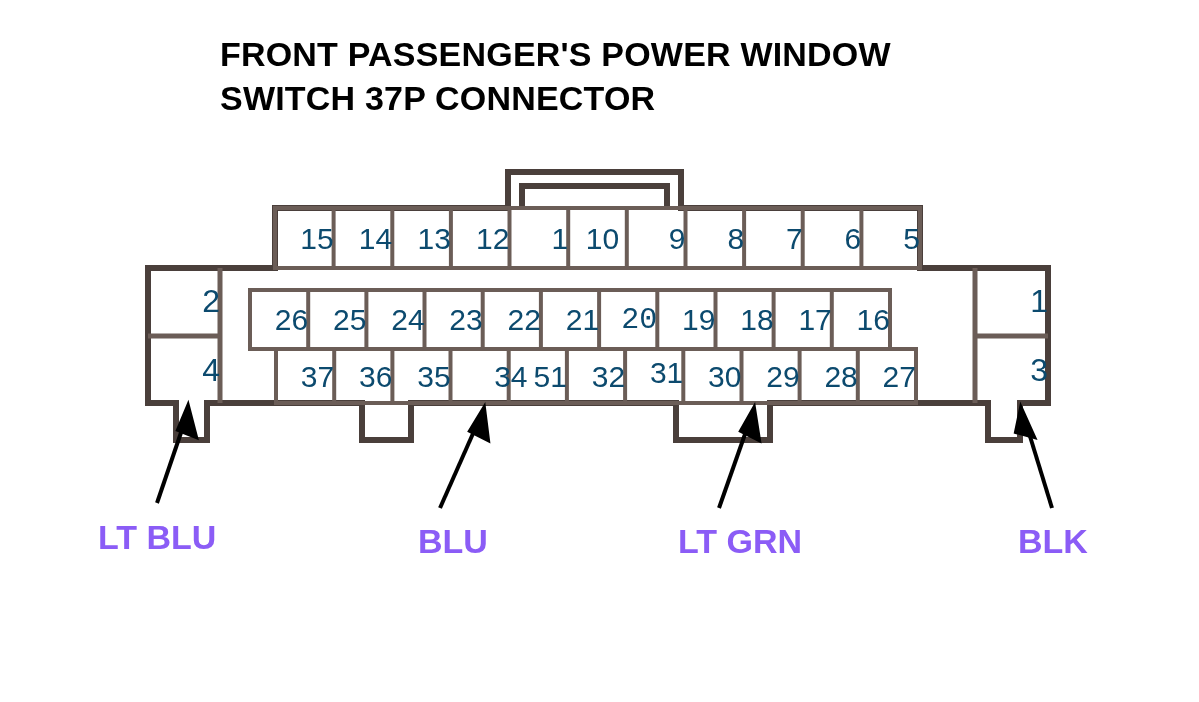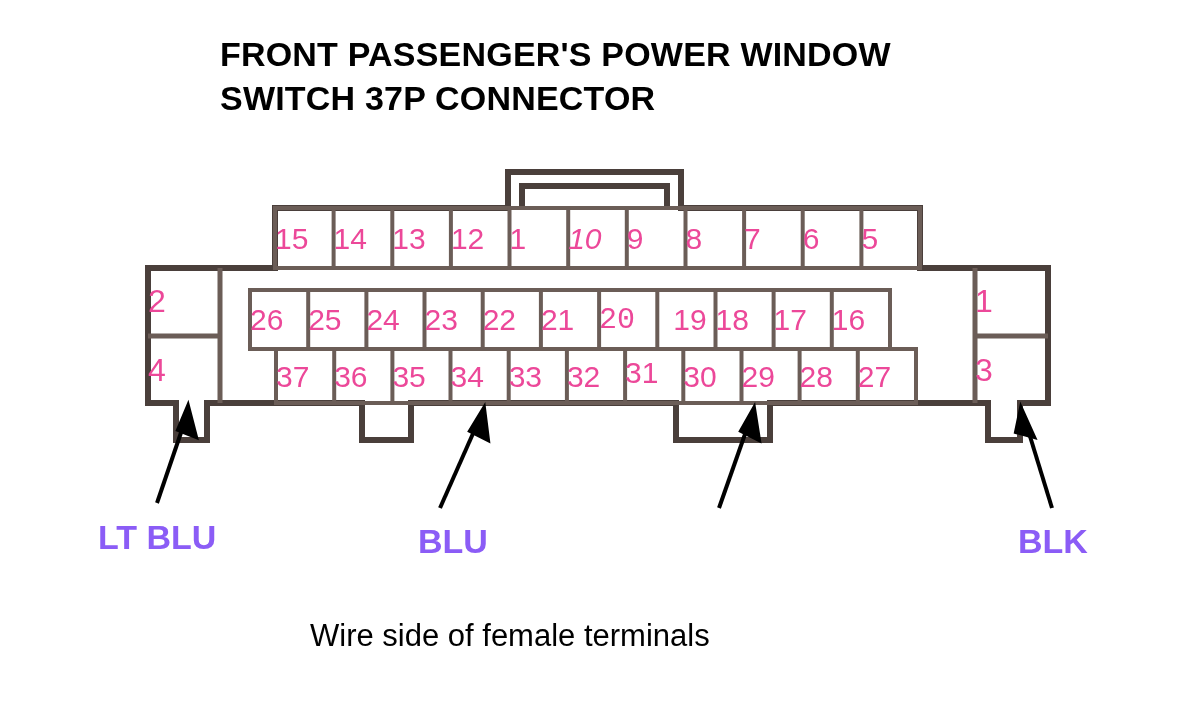--- a/index.html
+++ b/index.html
@@ -42,22 +42,22 @@
     position: absolute;
     left: 0;
     top: 0;
   }
 
   
   .pin-label {
     position: absolute;
     font-size: 30px;
     font-weight: normal;
-    color: #ec4899;
-    text-align: left;
+    color: #0c4a6e;
+    text-align: right;
     line-height: 1;
     font-family: "Liberation Sans", sans-serif;
   }
 
   .big-pin {
     font-size: 32px;
   }
 
   
   .wire-label {
@@ -202,56 +202,56 @@
         <polygon points="1021,408 1034,437 1016,432"></polygon>
       </g>
     </g>
   </svg>
 
   <div class="pin-label" style="left:275px; top:224px; width:58.6px;">15</div>
   <div class="pin-label" style="left:333.6px; top:224px; width:58.6px;">14</div>
   <div class="pin-label" style="left:392.3px; top:224px; width:58.6px;">13</div>
   <div class="pin-label" style="left:450.9px; top:224px; width:58.6px;">12</div>
   <div class="pin-label" style="left:509.5px; top:224px; width:58.6px;">1</div>
-  <div class="pin-label" style="left:568.2px; top:224px; width:51px;font-style:italic;">10</div>
+  <div class="pin-label" style="left:568.2px; top:224px; width:51px;">10</div>
   <div class="pin-label" style="left:626.8px; top:224px; width:58.6px;">9</div>
   <div class="pin-label" style="left:685.5px; top:224px; width:58.6px;">8</div>
   <div class="pin-label" style="left:744.1px; top:224px; width:58.6px;">7</div>
   <div class="pin-label" style="left:802.7px; top:224px; width:58.6px;">6</div>
   <div class="pin-label" style="left:861.4px; top:224px; width:58.6px;">5</div>
 
   <div class="pin-label" style="left:250px; top:305px; width:58.2px;">26</div>
   <div class="pin-label" style="left:308.2px; top:305px; width:58.2px;">25</div>
   <div class="pin-label" style="left:366.4px; top:305px; width:58.2px;">24</div>
   <div class="pin-label" style="left:424.5px; top:305px; width:58.2px;">23</div>
   <div class="pin-label" style="left:482.7px; top:305px; width:58.2px;">22</div>
   <div class="pin-label" style="left:540.9px; top:305px; width:58.2px;">21</div>
   <div class="pin-label" style="left:599.1px; top:305px; width:58.2px;font-family:Liberation Mono, monospace;">20</div>
-  <div class="pin-label" style="left:657.3px; top:305px; width:58.2px;padding-left:16px;">19</div>
+  <div class="pin-label" style="left:657.3px; top:305px; width:58.2px;">19</div>
   <div class="pin-label" style="left:715.5px; top:305px; width:58.2px;">18</div>
   <div class="pin-label" style="left:773.6px; top:305px; width:58.2px;">17</div>
   <div class="pin-label" style="left:831.8px; top:305px; width:58.2px;">16</div>
 
   <div class="pin-label" style="left:276px; top:362px; width:58.2px;">37</div>
   <div class="pin-label" style="left:334.2px; top:362px; width:58.2px;">36</div>
   <div class="pin-label" style="left:392.4px; top:362px; width:58.2px;">35</div>
   <div class="pin-label" style="left:450.5px; top:362px; width:77px;">34</div>
-  <div class="pin-label" style="left:508.7px; top:362px; width:58.2px;">33</div>
+  <div class="pin-label" style="left:508.7px; top:362px; width:58.2px;">51</div>
   <div class="pin-label" style="left:566.9px; top:362px; width:58.2px;">32</div>
   <div class="pin-label" style="left:625.1px; top:358px; width:58.2px;">31</div>
   <div class="pin-label" style="left:683.3px; top:362px; width:58.2px;">30</div>
   <div class="pin-label" style="left:741.5px; top:362px; width:58.2px;">29</div>
   <div class="pin-label" style="left:799.6px; top:362px; width:58.2px;">28</div>
   <div class="pin-label" style="left:857.8px; top:362px; width:58.2px;">27</div>
 
   <div class="pin-label big-pin" style="left:148px; top:285px; width:72px;">2</div>
   <div class="pin-label big-pin" style="left:148px; top:354px; width:72px;">4</div>
 
   <div class="pin-label big-pin" style="left:975px; top:285px; width:73px;">1</div>
   <div class="pin-label big-pin" style="left:975px; top:354px; width:73px;">3</div>
 
   <div class="wire-label" style="left:98px; top:518px;">LT BLU</div>
   <div class="wire-label" style="left:418px; top:522px;">BLU</div>
+  <div class="wire-label" style="left:678px; top:522px;">LT GRN</div>
   <div class="wire-label" style="left:1018px; top:522px;">BLK</div>
 
-  <div class="caption" style="left:310px; top:618px;">Wire side of female terminals</div>
 
 </div>
 
 </body></html>

